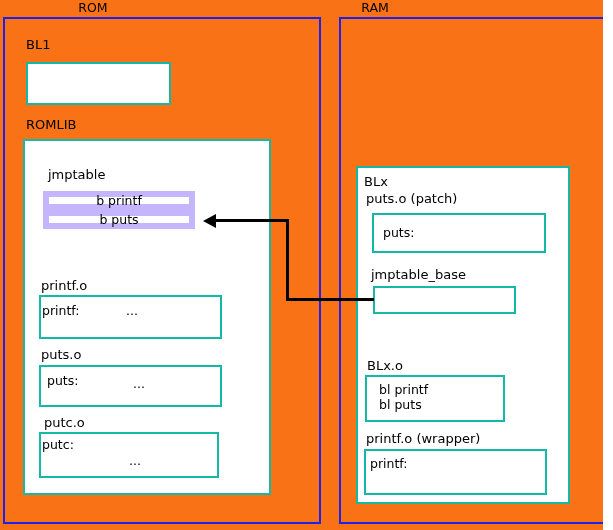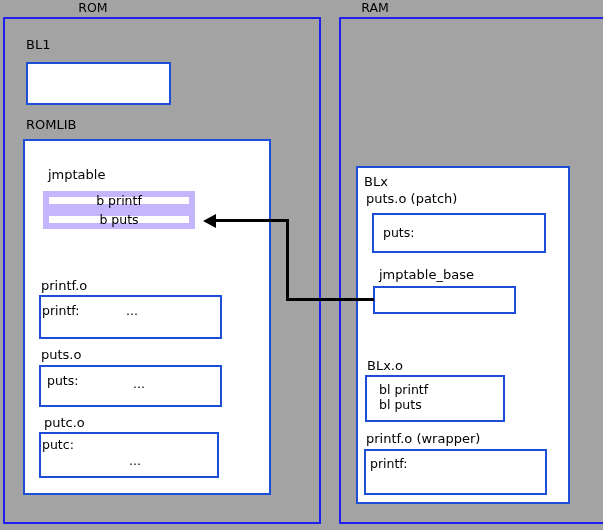--- a/index.html
+++ b/index.html
@@ -8,21 +8,21 @@
     background: #ffffff;
   }
   body {
     font-family: "DejaVu Sans", sans-serif;
     color: #000000;
   }
   #canvas {
     position: relative;
     width: 603px;
     height: 530px;
-    background: #a3a3a3;
+    background: #f97316;
     overflow: hidden;
   }
   .lbl {
     position: absolute;
     font-size: 13px;
     line-height: 14px;
     white-space: pre;
     color: #000000;
   }
   .region {
@@ -34,21 +34,21 @@
   .region-title {
     position: absolute;
     font-size: 12.5px;
     line-height: 14px;
     white-space: pre;
     text-align: center;
     color: #000000;
   }
   .box {
     position: absolute;
-    border: 2px solid #1d4ed8;
+    border: 2px solid #14b8a6;
     box-sizing: border-box;
     background: #ffffff;
   }
   .box-text {
     position: absolute;
     font-size: 12.5px;
     line-height: 15px;
     white-space: pre;
     color: #000000;
   }
@@ -120,21 +120,21 @@
   <div class="region" style="left:339px; top:17px; width:266px; height:507px;"></div>
 
   <div class="box" style="left:356px; top:166px; width:214px; height:338px;"></div>
   <div class="lbl" style="left:364px; top:175px;">BLx</div>
 
   <div class="lbl" style="left:366px; top:192px;">puts.o (patch)</div>
   <div class="box" style="left:372px; top:213px; width:174px; height:40px;">
     <div class="box-text" style="left:9px; top:10px;">puts:</div>
   </div>
 
-  <div class="lbl" style="left:379px; top:268px;">jmptable_base</div>
+  <div class="lbl" style="left:371px; top:268px;">jmptable_base</div>
   <div class="box" style="left:373px; top:286px; width:143px; height:28px;">
     <div class="box-text" style="left:5px; top:3px;"></div>
   </div>
 
   <div class="lbl" style="left:367px; top:359px;text-align:center;">BLx.o</div>
   <div class="box" style="left:365px; top:375px; width:140px; height:47px;">
     <div class="box-text" style="left:12px; top:5px;">bl printf</div>
     <div class="box-text" style="left:12px; top:20px;">bl puts</div>
   </div>
 

